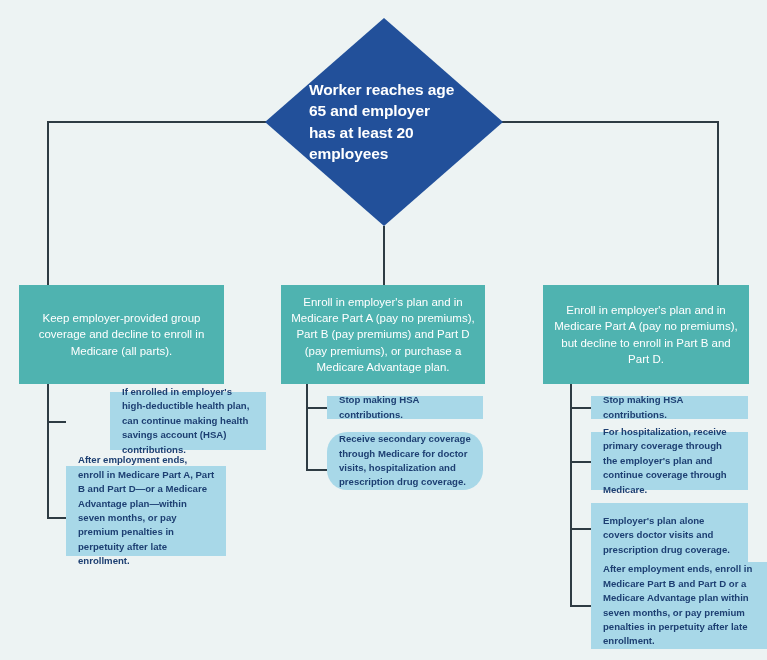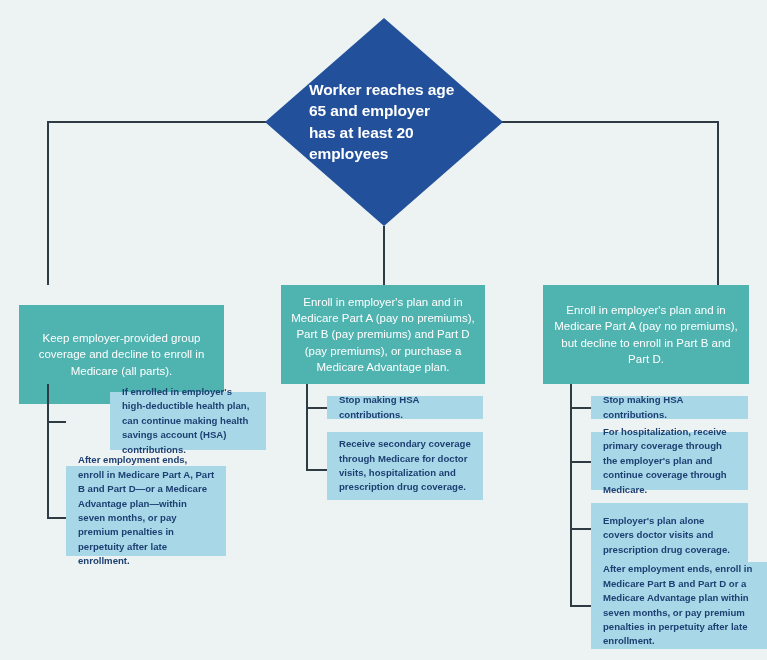--- a/index.html
+++ b/index.html
@@ -91,21 +91,21 @@
 
   <div class="line-v" style="left:47px; top:121px; height:164px;"></div>
   <div class="line-v" style="left:383px; top:226px; height:59px;"></div>
   <div class="line-v" style="left:717px; top:121px; height:164px;"></div>
 
   <div class="diamond-wrap">
     <div class="diamond-shape"></div>
     <div class="diamond-text">Worker reaches age 65 and employer has at least 20 employees</div>
   </div>
 
-  <div class="teal-box" style="left:19px; top:285px; width:205px; height:99px;margin-top:20px;">
+  <div class="teal-box" style="left:19px; top:285px; width:205px; height:99px;">
     <span class="tb-text">Keep employer-provided group coverage and decline to enroll in Medicare (all parts).</span>
   </div>
 
   <div class="line-v" style="left:47px; top:384px; height:134px;"></div>
   <div class="line-h" style="left:47px; top:421px; width:19px;"></div>
   <div class="line-h" style="left:47px; top:517px; width:19px;"></div>
 
   <div class="sub-box" style="left:66px; top:392px; width:156px; height:58px;margin-left:44px;">
     <span class="sb-text">If enrolled in employer's high-deductible health plan, can continue making health savings account (HSA) contributions.</span>
   </div>
@@ -116,21 +116,21 @@
   <div class="teal-box" style="left:281px; top:285px; width:204px; height:99px;">
     <span class="tb-text">Enroll in employer's plan and in Medicare Part A (pay no premiums), Part B (pay premiums) and Part D (pay premiums), or purchase a Medicare Advantage plan.</span>
   </div>
   <div class="line-v" style="left:306px; top:384px; height:86px;"></div>
   <div class="line-h" style="left:306px; top:407px; width:21px;"></div>
   <div class="line-h" style="left:306px; top:469px; width:21px;"></div>
 
   <div class="sub-box" style="left:327px; top:396px; width:156px; height:23px;">
     <span class="sb-text">Stop making HSA contributions.</span>
   </div>
-  <div class="sub-box" style="left:327px; top:432px; width:156px; height:68px;">
+  <div class="sub-box" style="left:327px; top:432px; width:156px; height:58px;border-radius:20px;">
     <span class="sb-text">Receive secondary coverage through Medicare for doctor visits, hospitalization and prescription drug coverage.</span>
   </div>
 
   <div class="teal-box" style="left:543px; top:285px; width:206px; height:99px;">
     <span class="tb-text">Enroll in employer's plan and in Medicare Part A (pay no premiums), but decline to enroll in Part B and Part D.</span>
   </div>
   <div class="line-v" style="left:570px; top:384px; height:222px;"></div>
   <div class="line-h" style="left:570px; top:407px; width:21px;"></div>
   <div class="line-h" style="left:570px; top:461px; width:21px;"></div>
   <div class="line-h" style="left:570px; top:528px; width:21px;"></div>

